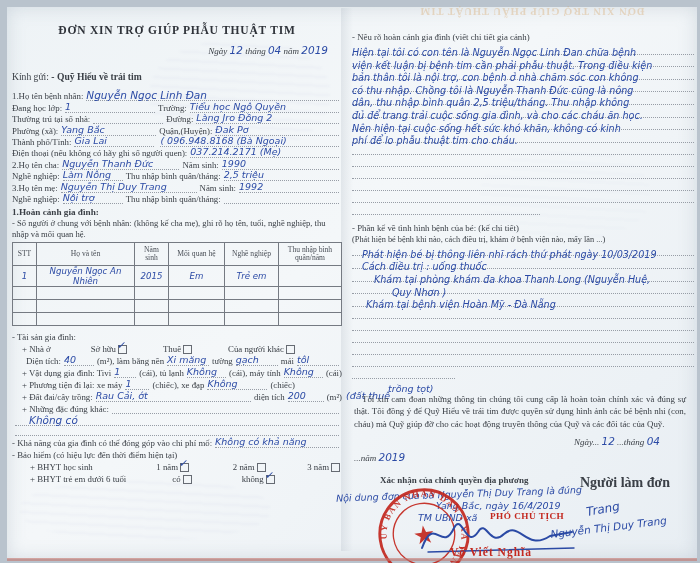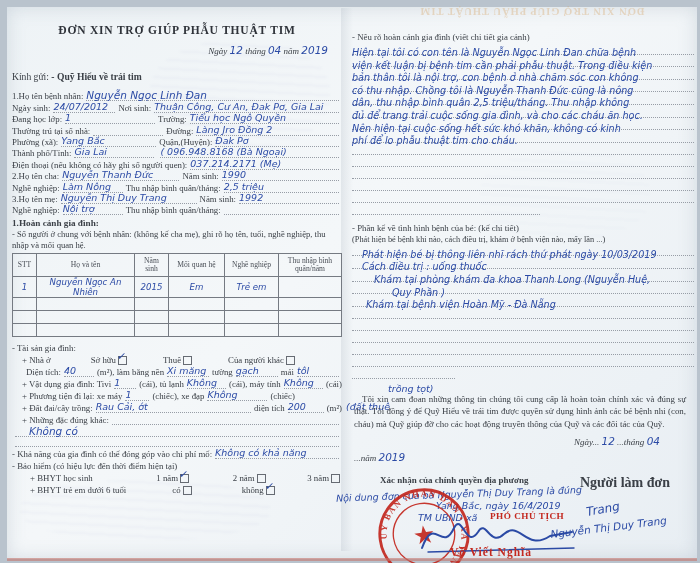--- a/index.html
+++ b/index.html
@@ -73,26 +73,20 @@
       <span>Kính gửi:</span>
       <b>- Quỹ Hiểu về trái tim</b>
     </div>
 
     <div class="fields">
       <div class="ln">
         <span class="lb">1.Họ tên bệnh nhân:</span>
         <span class="fl"><i class="hw lg">Nguyễn Ngọc Linh Đan</i></span>
       </div>
       <div class="ln">
-        <span class="lb">Ngày sinh:</span>
-        <span class="fl" style="max-width:62px;"><i class="hw">24/07/2012</i></span>
-        <span class="lb">Nơi sinh:</span>
-        <span class="fl"><i class="hw">Thuận Công, Cư An, Đak Pơ, Gia Lai</i></span>
-      </div>
-      <div class="ln">
         <span class="lb">Đang học lớp:</span>
         <span class="fl" style="max-width:90px;"><i class="hw">1</i></span>
         <span class="lb">Trường:</span>
         <span class="fl"><i class="hw">Tiểu học Ngô Quyền</i></span>
       </div>
       <div class="ln">
         <span class="lb">Thường trú tại số nhà:</span>
         <span class="fl" style="max-width:70px;"></span>
         <span class="lb">Đường:</span>
         <span class="fl"><i class="hw">Làng Jro Đồng 2</i></span>
@@ -314,21 +308,21 @@
       <span class="lb" style="font-size:8.8px;">- Phần kể về tình hình bệnh của bé: (kể chi tiết)</span>
     </div>
     <div class="ln" style="height:11px;">
       <span class="lb" style="font-size:8.3px;">(Phát hiện bé bệnh khi nào, cách điều trị, khám ở bệnh viện nào, mấy lần ...)</span>
     </div>
 
     <div>
       <div class="sl"><span class="hw" style="padding-left:10px;">Phát hiện bé bị thông liên nhĩ rách thứ phát ngày 10/03/2019</span></div>
       <div class="sl"><span class="hw" style="padding-left:10px;">Cách điều trị : uống thuốc</span></div>
       <div class="sl"><span class="hw" style="padding-left:22px;">Khám tại phòng khám đa khoa Thanh Long (Nguyễn Huệ,</span></div>
-      <div class="sl"><span class="hw" style="padding-left:40px;">Quy Phần )</span></div>
+      <div class="sl"><span class="hw" style="padding-left:40px;">Quy Nhơn )</span></div>
       <div class="sl"><span class="hw" style="padding-left:14px;">Khám tại bệnh viện Hoàn Mỹ - Đà Nẵng</span></div>
     </div>
 
     <div class="dl"></div>
     <div class="dl"></div>
     <div class="dl"></div>
     <div class="dl"></div>
     <div class="dl"></div>
     <div class="dl" style="width:30%;"></div>
 

